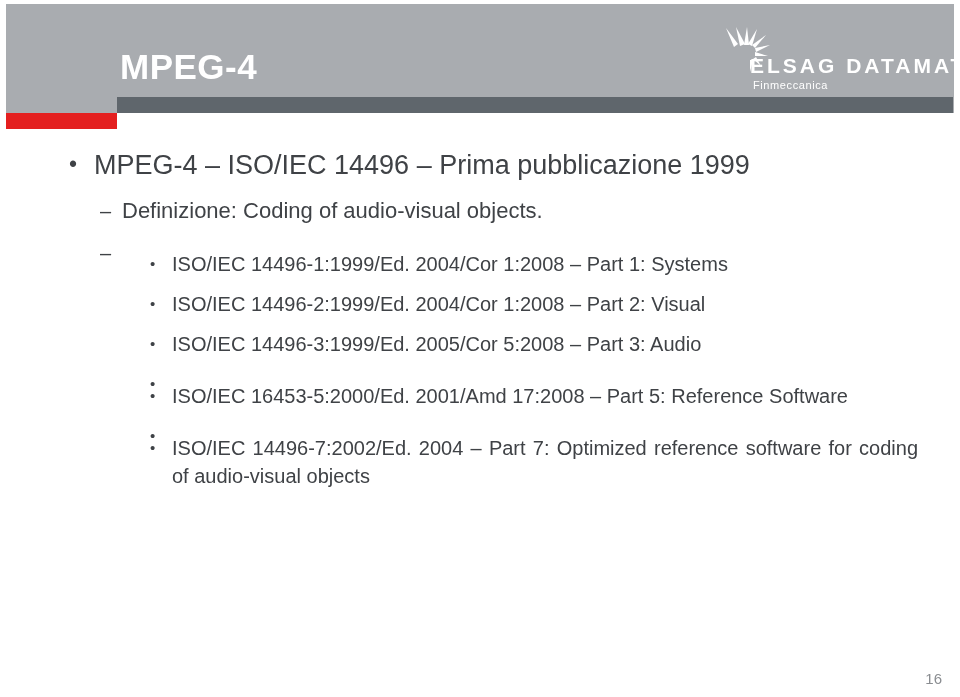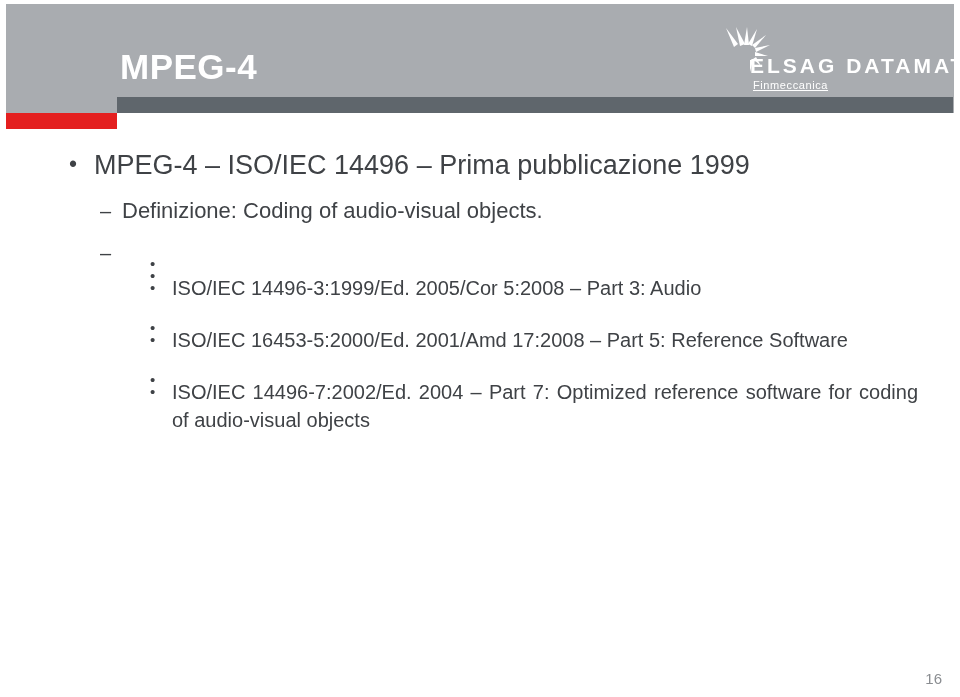--- a/index.html
+++ b/index.html
@@ -87,21 +87,20 @@
     font-family: "Liberation Sans", sans-serif;
   }
   .logo-sub {
     position: absolute;
     left: 31px;
     top: 53px;
     font-size: 11px;
     color: #ffffff;
     letter-spacing: 0.6px;
     white-space: nowrap;
-    text-decoration: underline;
   }
 
   
   .content {
     position: absolute;
     left: 0;
     top: 132px;
     width: 960px;
     height: 530px;
     color: #3f4246;
@@ -224,26 +223,28 @@
   <div class="sp-c"></div>
 
   <div class="lvl2">
     <span class="marker">–</span>
   </div>
 
   <div class="sp-c"></div>
 
   <div class="lvl3">
     <span class="marker">•</span>
+    <span class="txt">ISO/IEC 14496-1:1999/Ed. 2004/Cor 1:2008 – Part 1: Systems</span>
   </div>
 
   <div class="sp-c"></div>
 
   <div class="lvl3">
     <span class="marker">•</span>
+    <span class="txt">ISO/IEC 14496-2:1999/Ed. 2004/Cor 1:2008  – Part 2: Visual</span>
   </div>
 
   <div class="sp-c"></div>
 
   <div class="lvl3">
     <span class="marker">•</span>
     <span class="txt">ISO/IEC 14496-3:1999/Ed. 2005/Cor 5:2008 – Part 3: Audio</span>
   </div>
 
   <div class="sp-c"></div>

